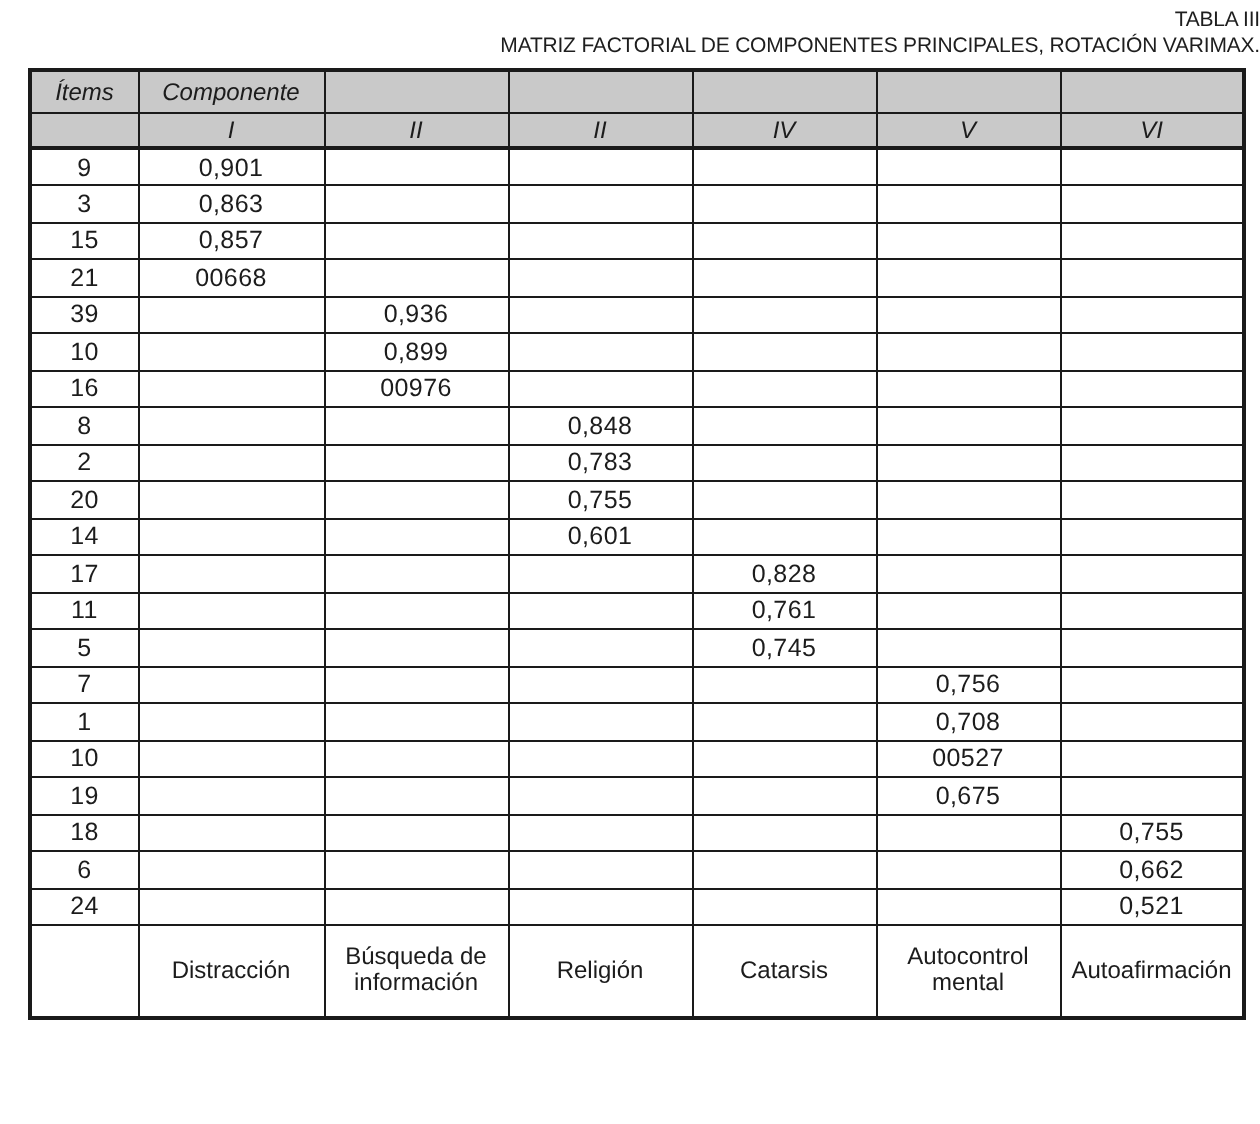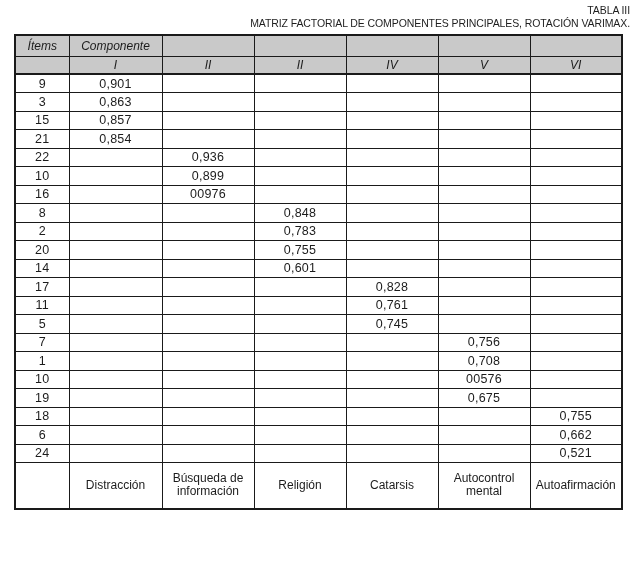--- a/index.html
+++ b/index.html
@@ -125,29 +125,29 @@
           <td>15</td>
           <td>0,857</td>
           <td></td>
           <td></td>
           <td></td>
           <td></td>
           <td></td>
         </tr>
         <tr>
           <td>21</td>
-          <td>0,854</td>
-          <td></td>
-          <td></td>
-          <td></td>
-          <td></td>
-          <td></td>
-        </tr>
-        <tr>
-          <td>22</td>
+          <td>00668</td>
+          <td></td>
+          <td></td>
+          <td></td>
+          <td></td>
+          <td></td>
+        </tr>
+        <tr>
+          <td>39</td>
           <td></td>
           <td>0,936</td>
           <td></td>
           <td></td>
           <td></td>
           <td></td>
         </tr>
         <tr>
           <td>10</td>
           <td></td>
@@ -246,21 +246,21 @@
           <td></td>
           <td>0,708</td>
           <td></td>
         </tr>
         <tr>
           <td>10</td>
           <td></td>
           <td></td>
           <td></td>
           <td></td>
-          <td>00576</td>
+          <td>00527</td>
           <td></td>
         </tr>
         <tr>
           <td>19</td>
           <td></td>
           <td></td>
           <td></td>
           <td></td>
           <td>0,675</td>
           <td></td>

